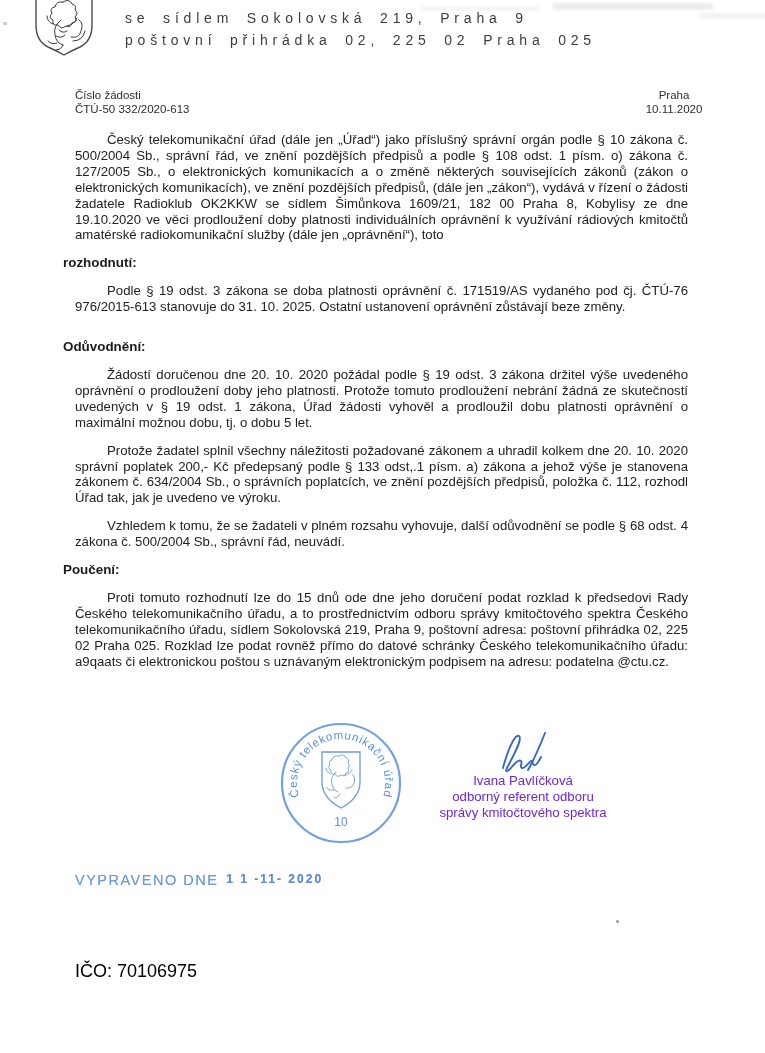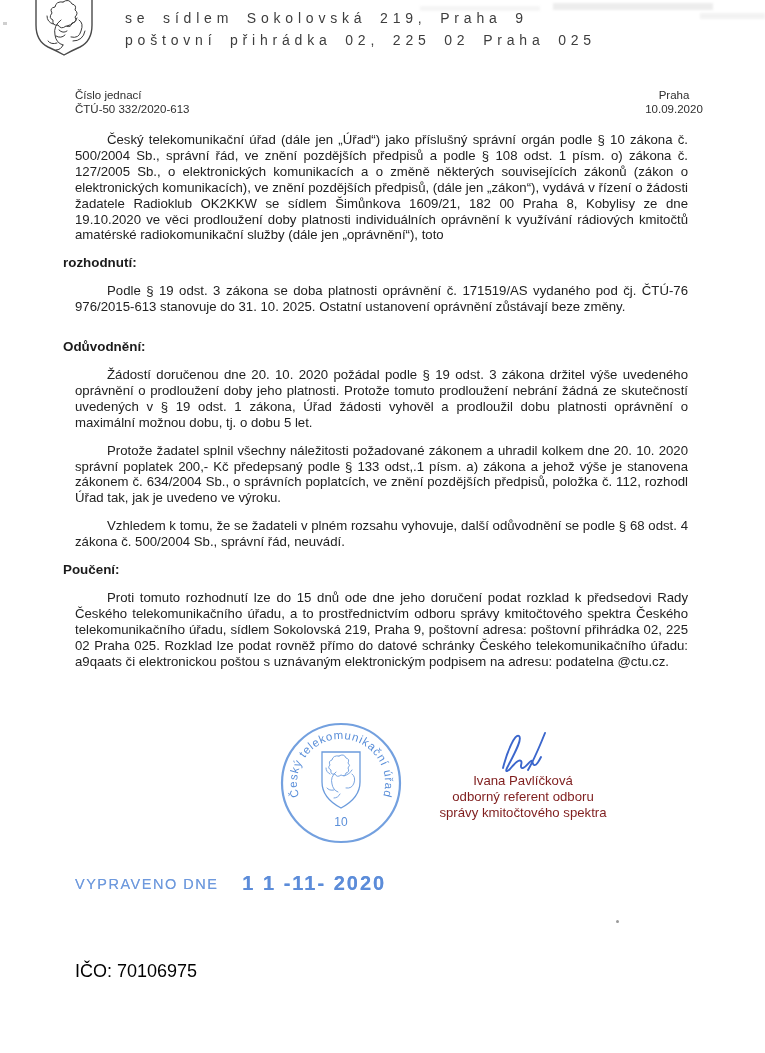--- a/index.html
+++ b/index.html
@@ -38,31 +38,31 @@
     font-size:13.4px;line-height:15.9px;color:#1b1b1b;
   }
   .h-decision{margin-top:12px;margin-bottom:4px;}
   .h-justif{margin-top:24px;}
   .gap-sm{margin-top:6px;}
   .gap-xs{margin-top:2px;}
   .h-advice{}
   
   .sig-block{
     position:absolute;left:398px;top:728px;width:250px;
-    text-align:center;font-size:13.2px;line-height:16px;color:#7f1d1d;
+    text-align:center;font-size:13.2px;line-height:16px;color:#6d28d9;
   }
   .sig-scrawl{display:block;margin:0 auto 1px auto;}
   .round-stamp{position:absolute;left:278px;top:720px;}
   .dispatch{
     position:absolute;left:75px;top:872px;
-    display:flex;align-items:center;gap:24px;
+    display:flex;align-items:flex-start;gap:8px;
     color:#4b80d5;white-space:nowrap;
   }
   .dispatch-label{font-size:14.5px;letter-spacing:1.5px;opacity:.8;text-shadow:0 0 .6px #7aa3e0;}
-  .dispatch-date{font-size:20px;letter-spacing:2px;font-weight:bold;opacity:.9;text-shadow:0 0 .5px #7aa3e0;}
+  .dispatch-date{font-size:12px;letter-spacing:2px;font-weight:bold;opacity:.9;text-shadow:0 0 .5px #7aa3e0;}
   .ico-line{position:absolute;left:75px;top:941px;font-size:18px;color:#000000;margin-top:20px;}
   
   .artifact{position:absolute;background:#e9e9e9;filter:blur(1px);}
   .art1{left:553px;top:3px;width:160px;height:7px;opacity:.8;}
   .art2{left:700px;top:13px;width:65px;height:6px;opacity:.55;}
   .art3{left:420px;top:6px;width:120px;height:5px;opacity:.45;}
   .dot1{position:absolute;left:616px;top:920px;width:3px;height:3px;background:#9a9a9a;border-radius:50%;}
   .dot2{position:absolute;left:3px;top:22px;width:4px;height:3px;background:#cfcfcf;}
 </style>
 </head>
@@ -90,26 +90,26 @@
       </svg>
     </span>
     <div class="lh-address">
       <div class="lh-line">se sídlem Sokolovská 219, Praha 9</div>
       <div class="lh-line">poštovní přihrádka 02, 225 02 Praha 025</div>
     </div>
   </div>
 
   <div class="refline">
     <div class="ref-left">
-      <div>Číslo jednací</div>
+      <div>Číslo žádosti</div>
       <div>ČTÚ-50 332/2020-613</div>
     </div>
     <div class="ref-right">
       <div>Praha</div>
-      <div>10.09.2020</div>
+      <div>10.11.2020</div>
     </div>
   </div>
 
   <div class="content">
     <p class="p-just">Český telekomunikační úřad (dále jen „Úřad“) jako příslušný správní orgán podle § 10 zákona č. 500/2004 Sb., správní řád, ve znění pozdějších předpisů a podle § 108 odst. 1 písm. o) zákona č. 127/2005 Sb., o elektronických komunikacích a o změně některých souvisejících zákonů (zákon o elektronických komunikacích), ve znění pozdějších předpisů, (dále jen „zákon“), vydává v řízení o žádosti žadatele Radioklub OK2KKW se sídlem Šimůnkova 1609/21, 182 00 Praha 8, Kobylisy ze dne 19.10.2020 ve věci prodloužení doby platnosti individuálních oprávnění k využívání rádiových kmitočtů amatérské radiokomunikační služby (dále jen „oprávnění“), toto</p>
 
     <p class="heading h-decision">rozhodnutí:</p>
     <p class="p-just">Podle § 19 odst. 3 zákona se doba platnosti oprávnění č. 171519/AS vydaného pod čj. ČTÚ-76 976/2015-613 stanovuje do 31. 10. 2025. Ostatní ustanovení oprávnění zůstávají beze změny.</p>
 
     <p class="heading h-justif">Odůvodnění:</p>

